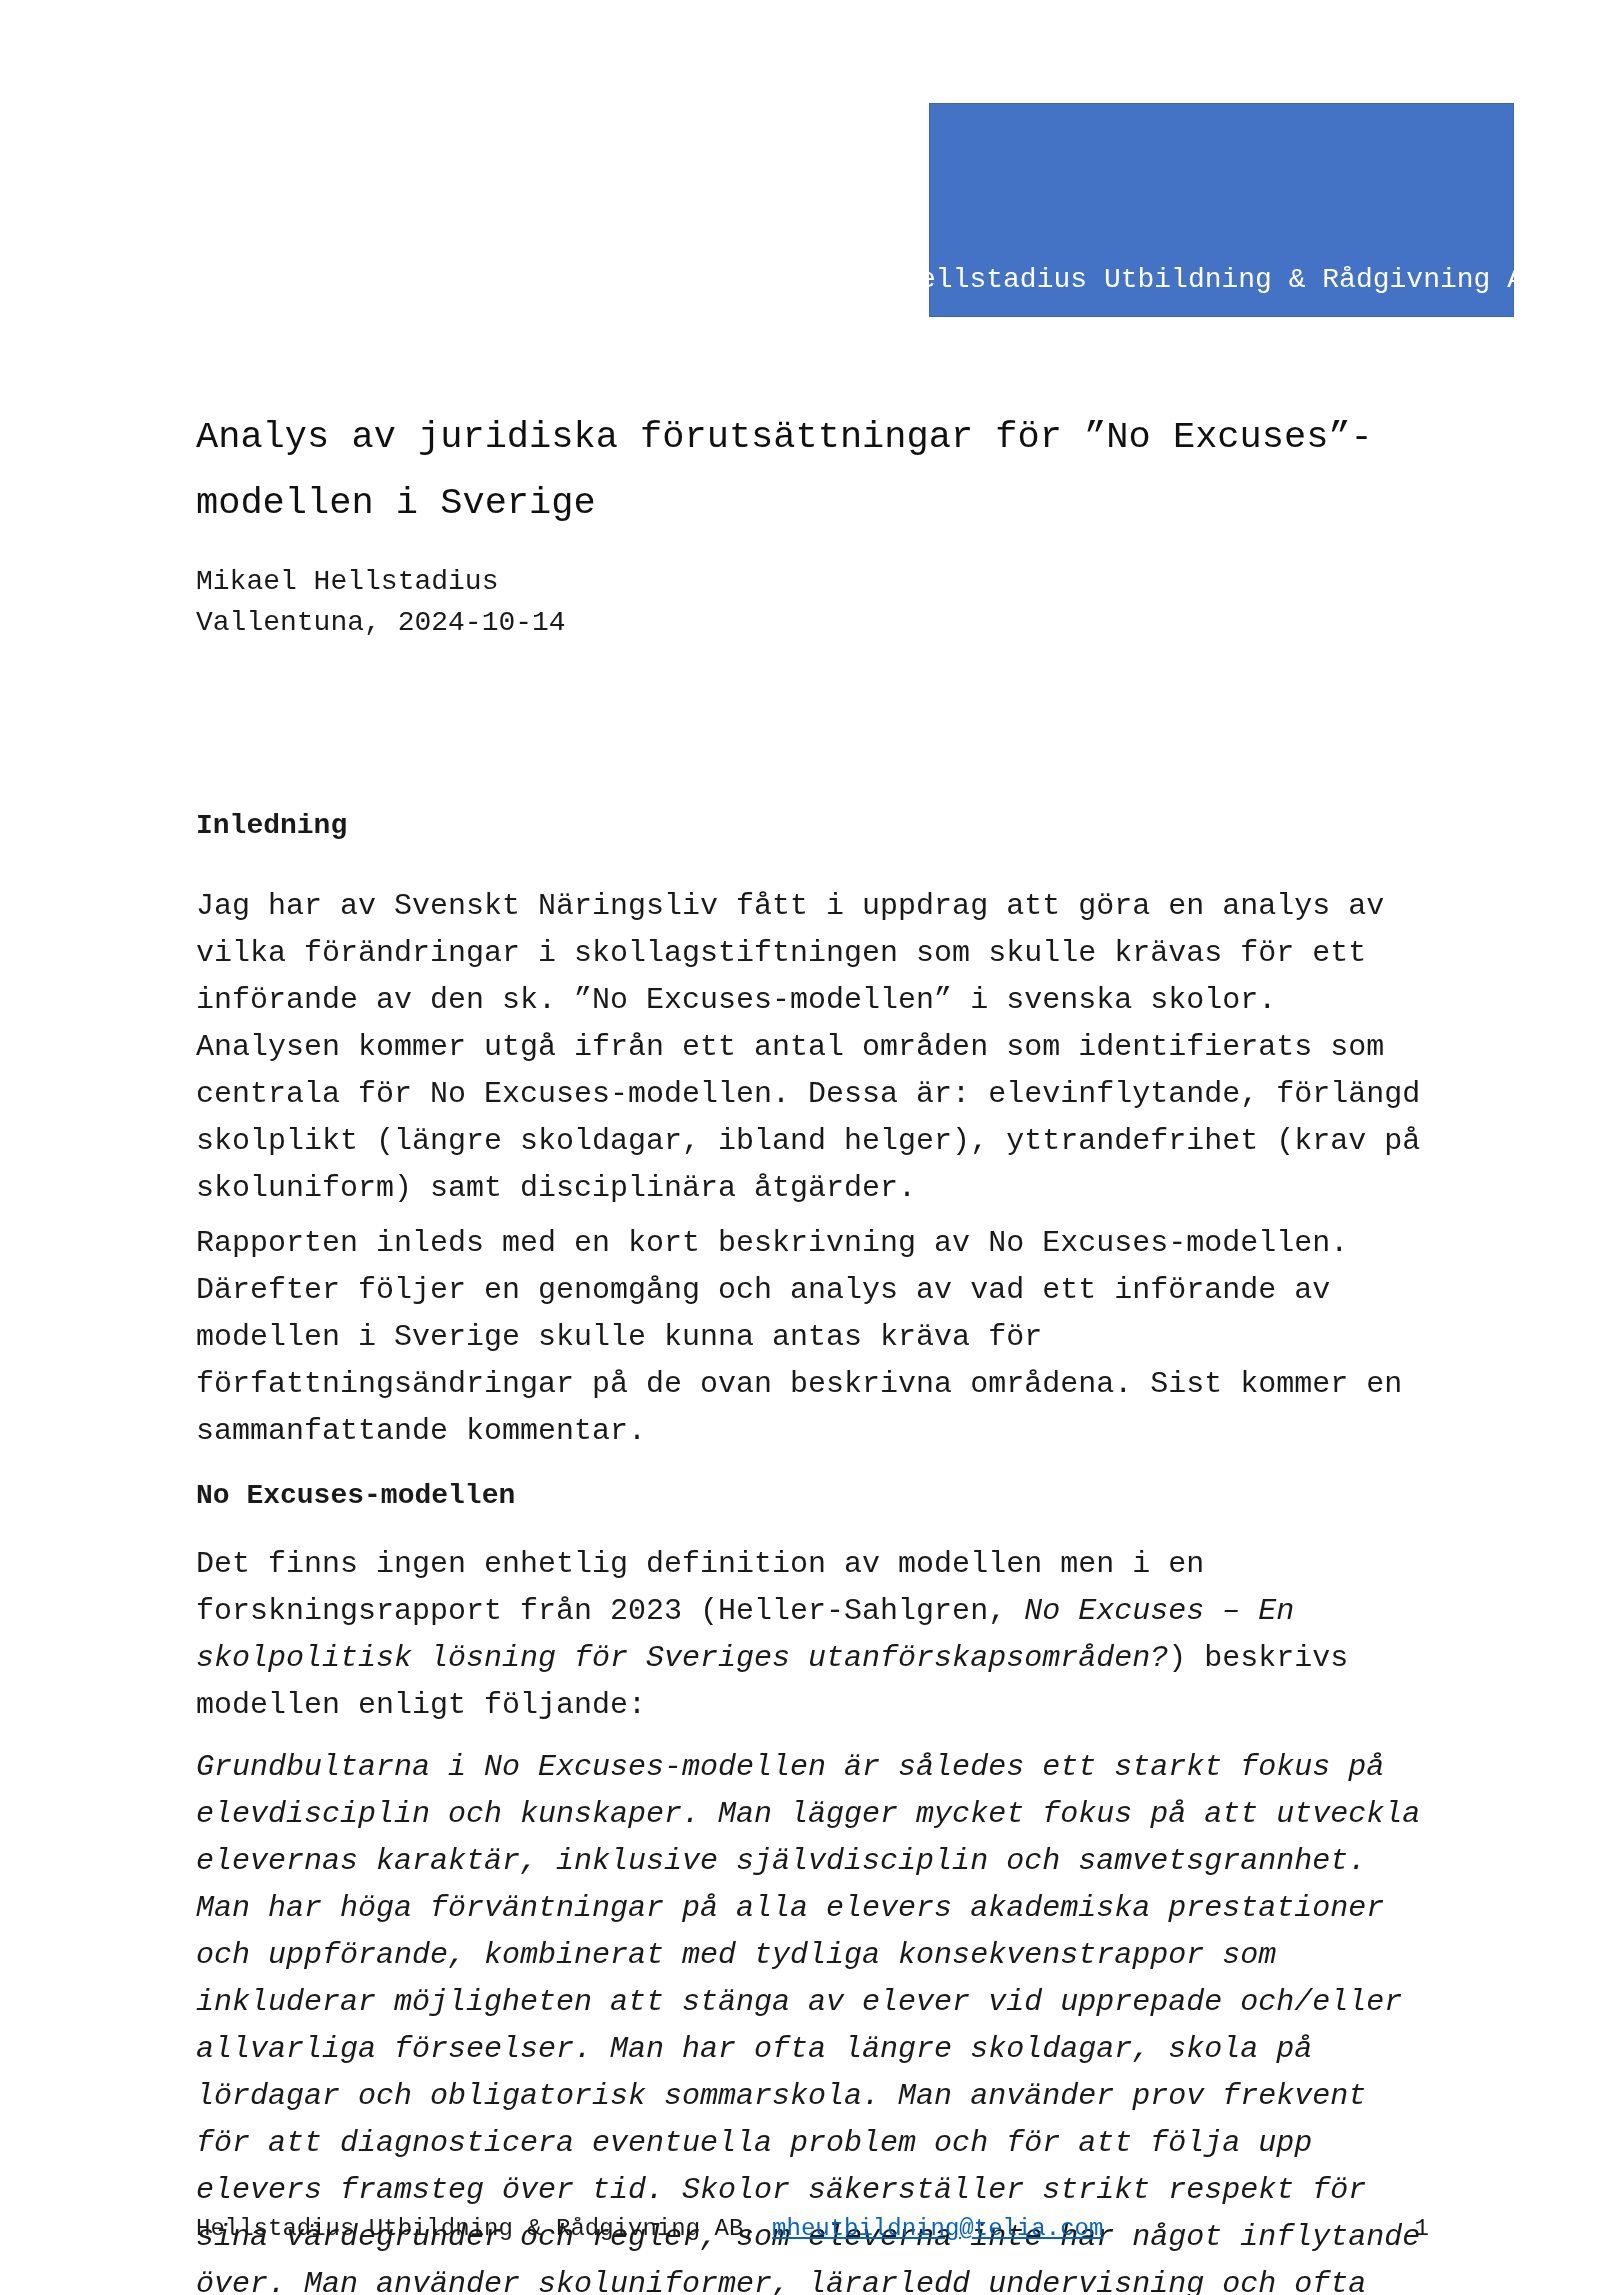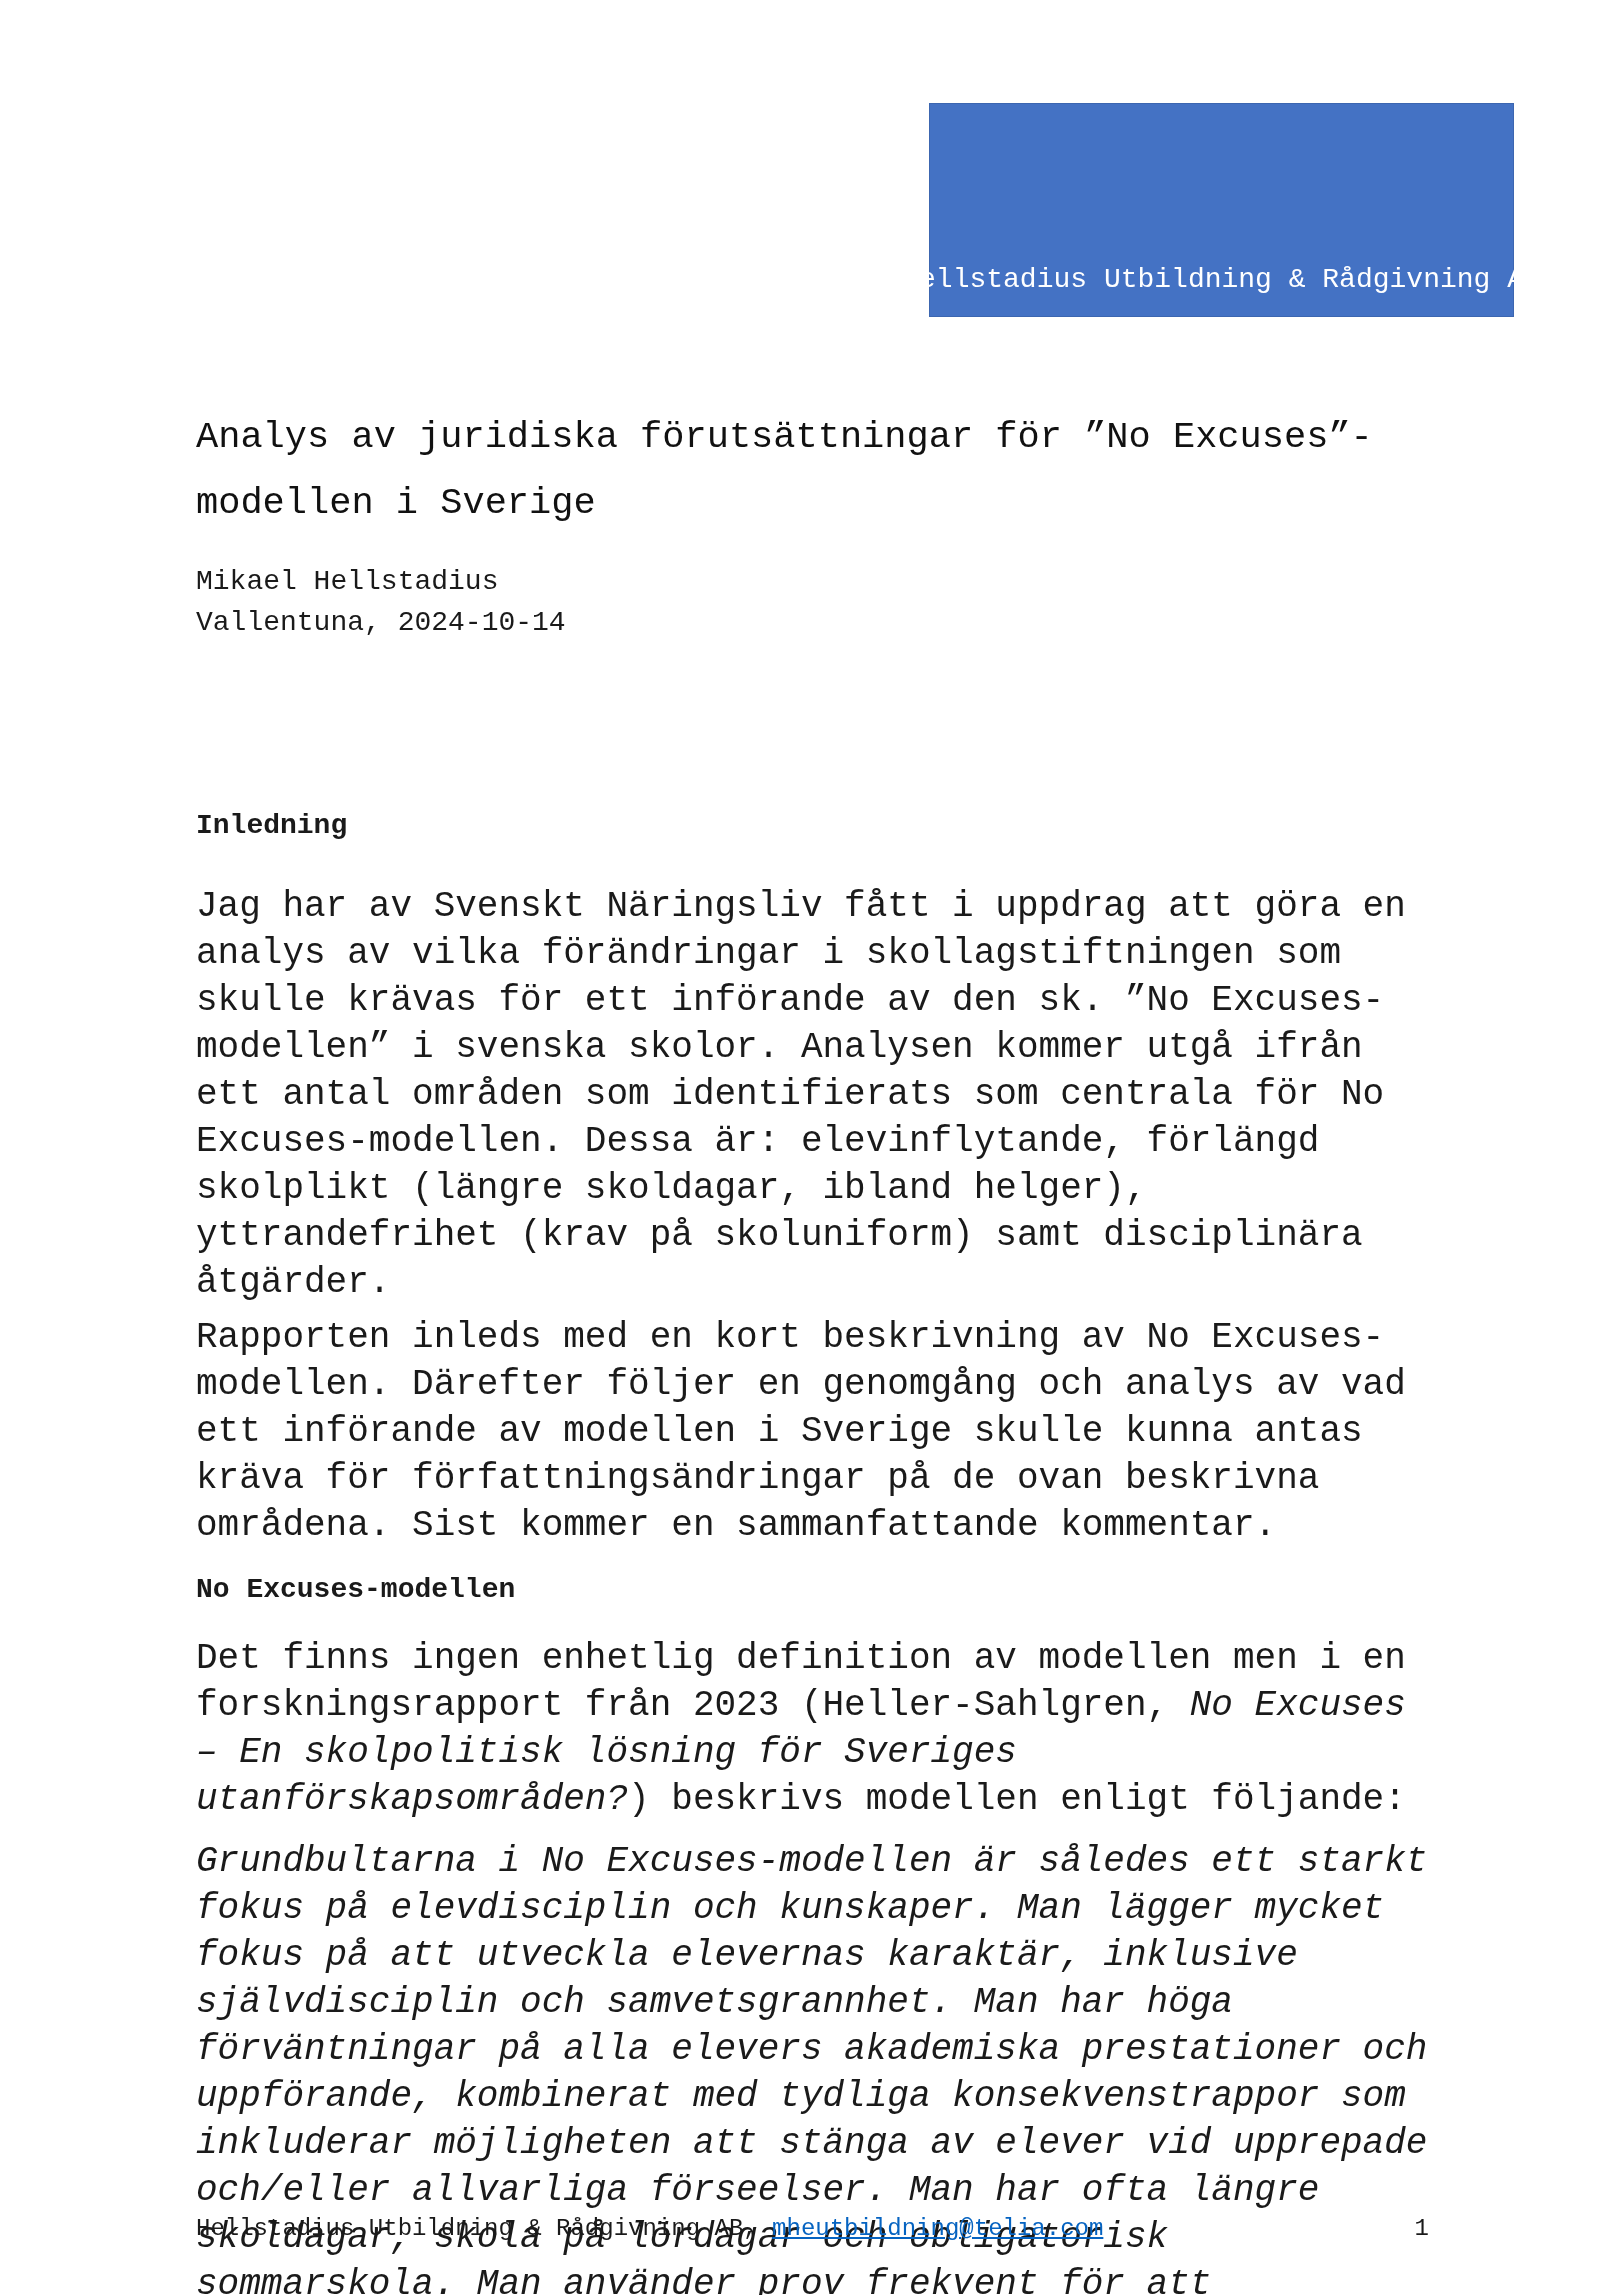--- a/index.html
+++ b/index.html
@@ -42,21 +42,21 @@
     margin-top: 404px;
     font-size: 37px;
     font-weight: 400;
     line-height: 66px;
     color: #111111;
   }
   .byline { margin-top: 24.5px; font-size: 28px; line-height: 41px; }
   .section-heading { font-size: 28px; font-weight: 700; line-height: 47px; }
   .h-inledning { margin-top: 159px; }
   .h-model { margin-top: 17px; }
-  .para { font-size: 36px; line-height: 47px; }
+  .para { font-size: 30px; line-height: 47px; }
   .p-intro-1 { margin-top: 34px; }
   .p-intro-2 { margin-top: 8px; }
   .p-model-1 { margin-top: 24px; }
   .p-model-2 { margin-top: 22px; }
   .quote { margin-top: 15px; font-style: italic; }
   .inline-italic { font-style: italic; }
   .footer {
     position: absolute;
     left: 196px;
     top: 2194px;

